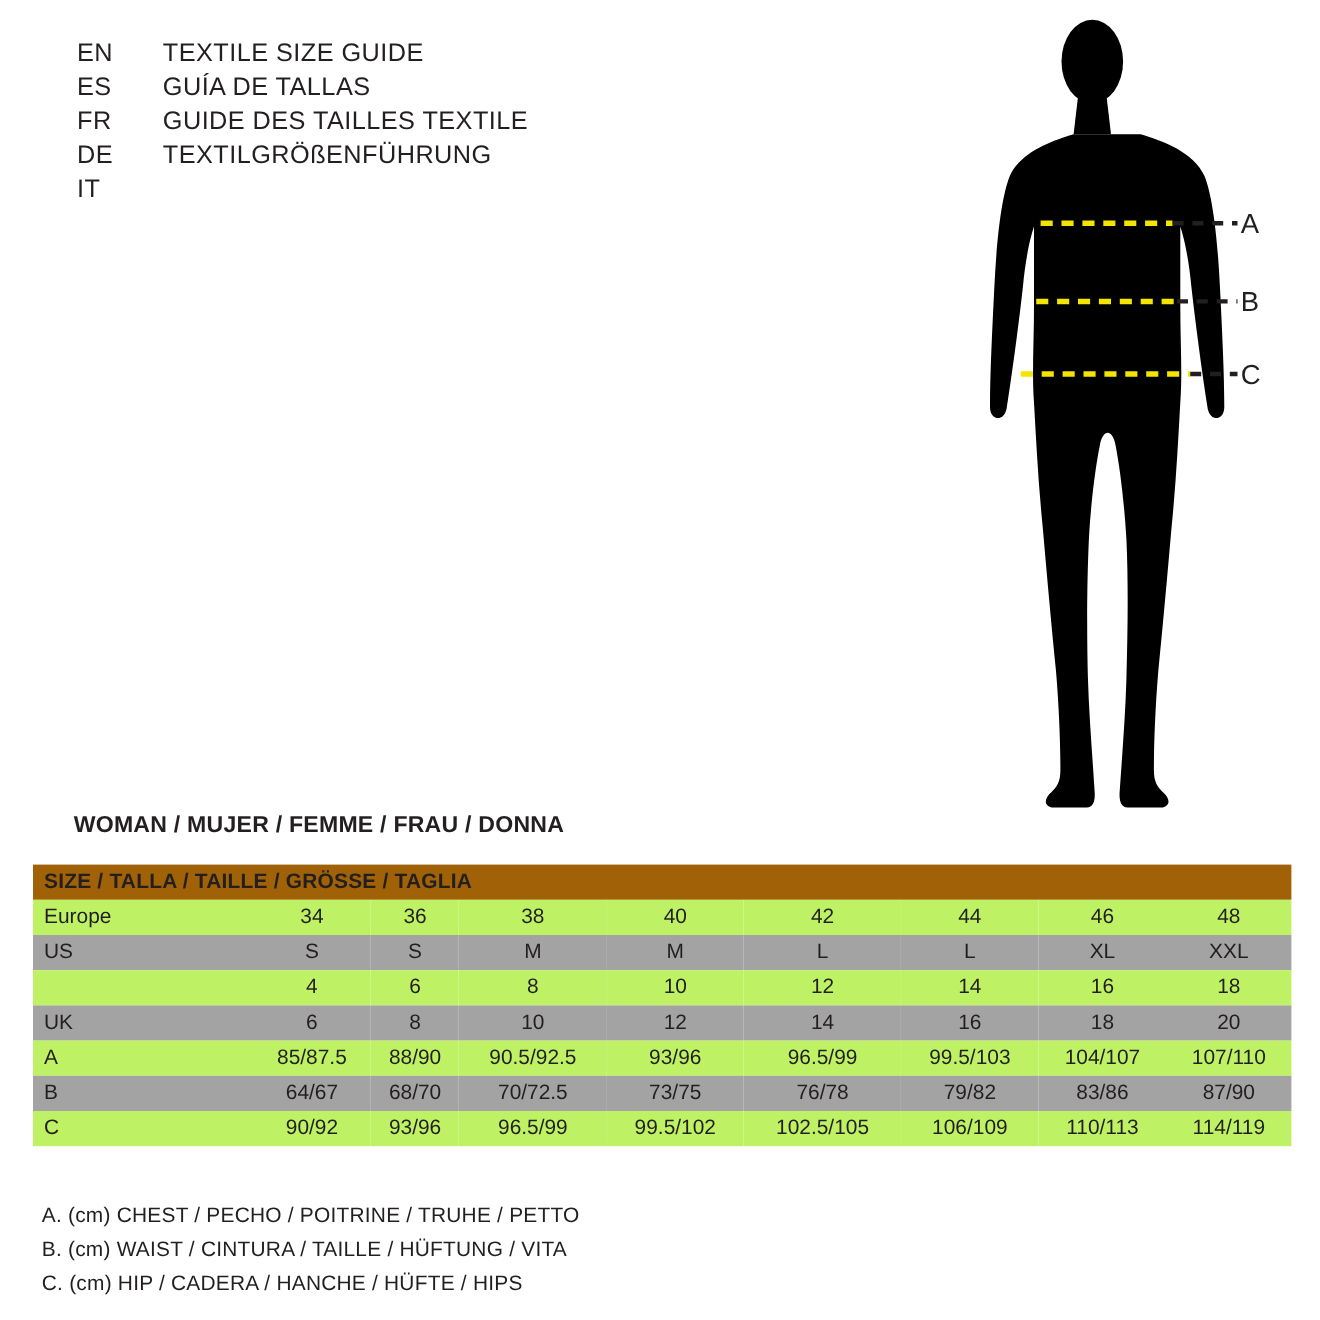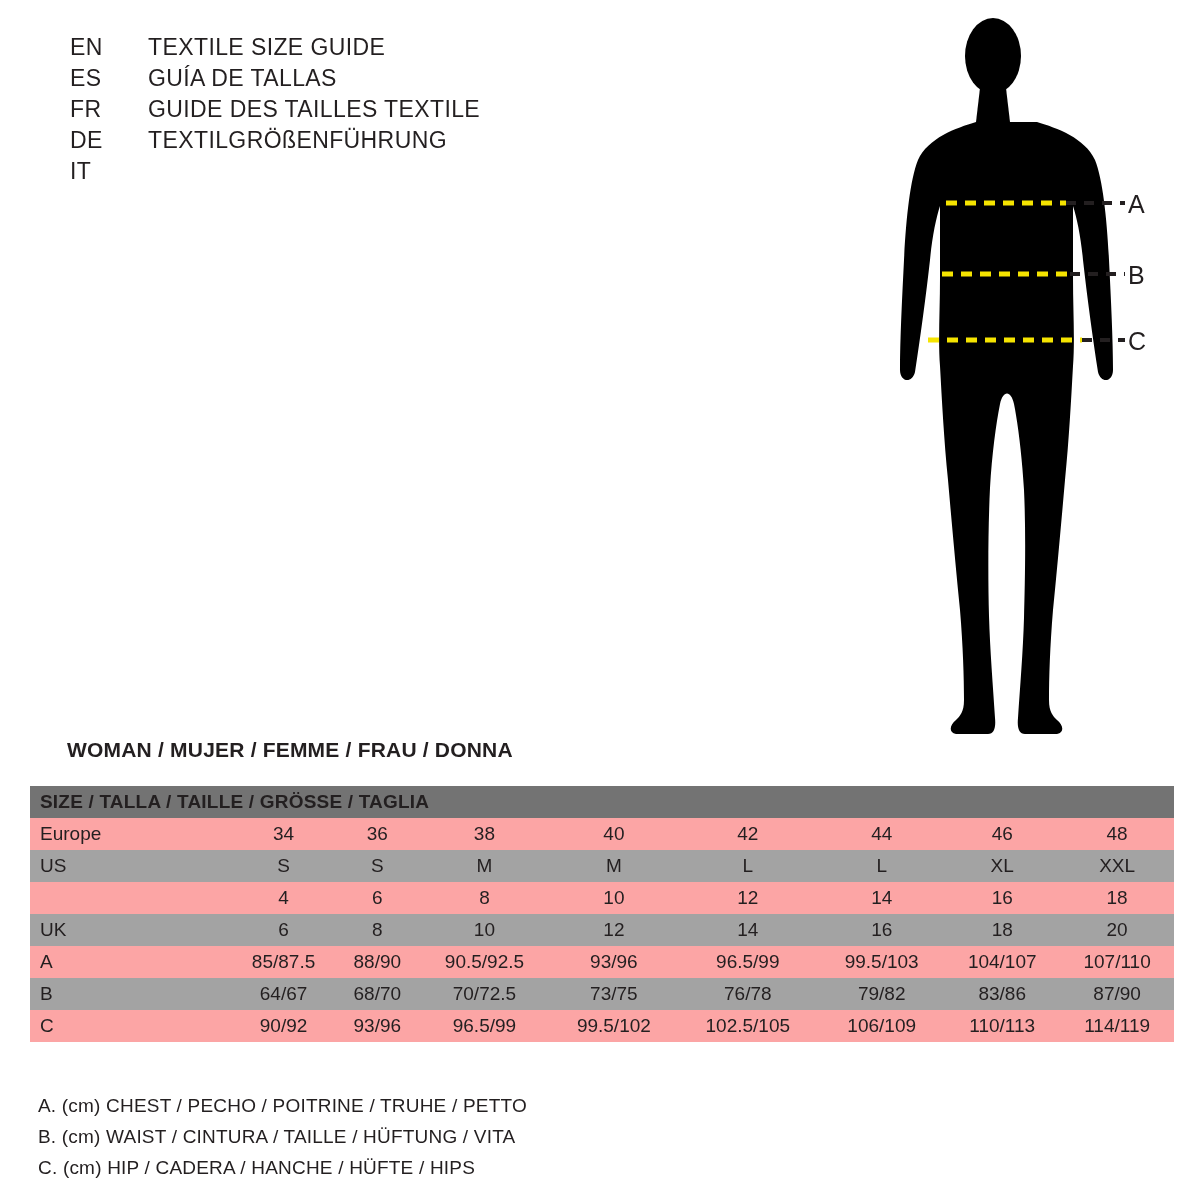--- a/index.html
+++ b/index.html
@@ -81,30 +81,30 @@
   }
   .size-table th,
   .size-table td {
     padding: 0;
     height: 32px;
     line-height: 32px;
     text-align: center;
     font-weight: normal;
   }
   .size-table th.head-cell {
-    background: #737373;
+    background: #a16207;
     color: #231f20;
     text-align: left;
     padding-left: 10px;
     font-weight: bold;
     letter-spacing: 0.2px;
     font-size: 19px;
   }
   .size-table tr.row-alt td {
-    background: #fca5a5;
+    background: #bef264;
   }
   .size-table tr.row-plain td {
     background: #a3a3a3;
   }
   .size-table td.label-col {
     text-align: left;
     padding-left: 10px;
     width: 190px;
   }
 

